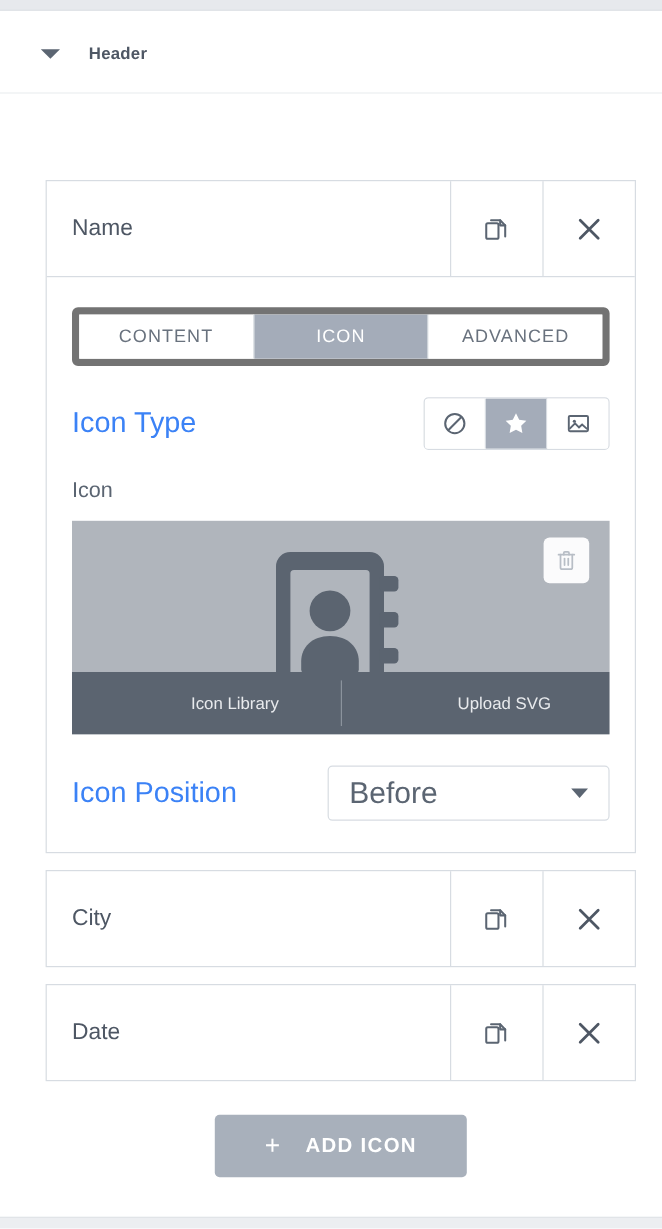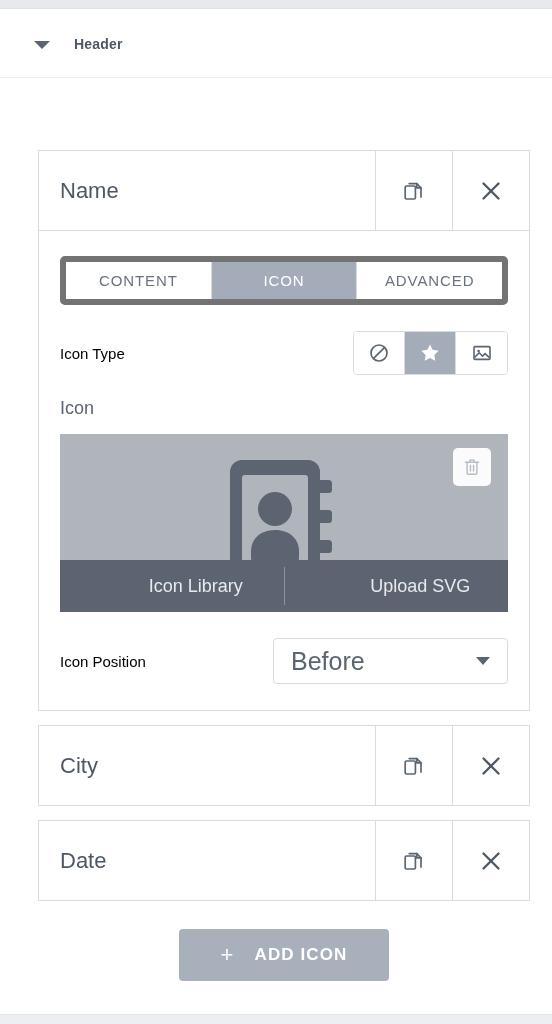--- a/index.html
+++ b/index.html
@@ -83,21 +83,21 @@
   .item-row {
     display: flex;
     align-items: stretch;
     height: 79px;
   }
   .item-title {
     flex: 1;
     display: flex;
     align-items: center;
     padding-left: 21px;
-    font-size: 22px;
+    font-size: 19px;
     color: #4e5764;
   }
   .item-btn {
     width: 77px;
     border-left: 1px solid #d7dce2;
     display: flex;
     align-items: center;
     justify-content: center;
     cursor: pointer;
   }
@@ -139,22 +139,22 @@
   }
 
   
   .control-row {
     display: flex;
     align-items: center;
     justify-content: space-between;
     margin-top: 26px;
   }
   .control-label {
-    font-size: 15px;
-    color: #000000;
+    font-size: 24px;
+    color: #3b82f6;
   }
 
   
   .choices {
     display: flex;
     height: 44px;
     border: 1px solid #d7dce2;
     border-radius: 4px;
     overflow: hidden;
     background: #ffffff;
@@ -217,21 +217,21 @@
     background: #5b6470;
     display: flex;
     align-items: stretch;
   }
   .preview-bar-btn {
     flex: 1;
     display: flex;
     align-items: center;
     justify-content: center;
     color: #e8eaed;
-    font-size: 18px;
+    font-size: 14px;
     cursor: pointer;
     padding-left: 48px;
   }
   .preview-bar-div {
     width: 1px;
     background: #8b939d;
     margin: 7px 0;
   }
 
   

